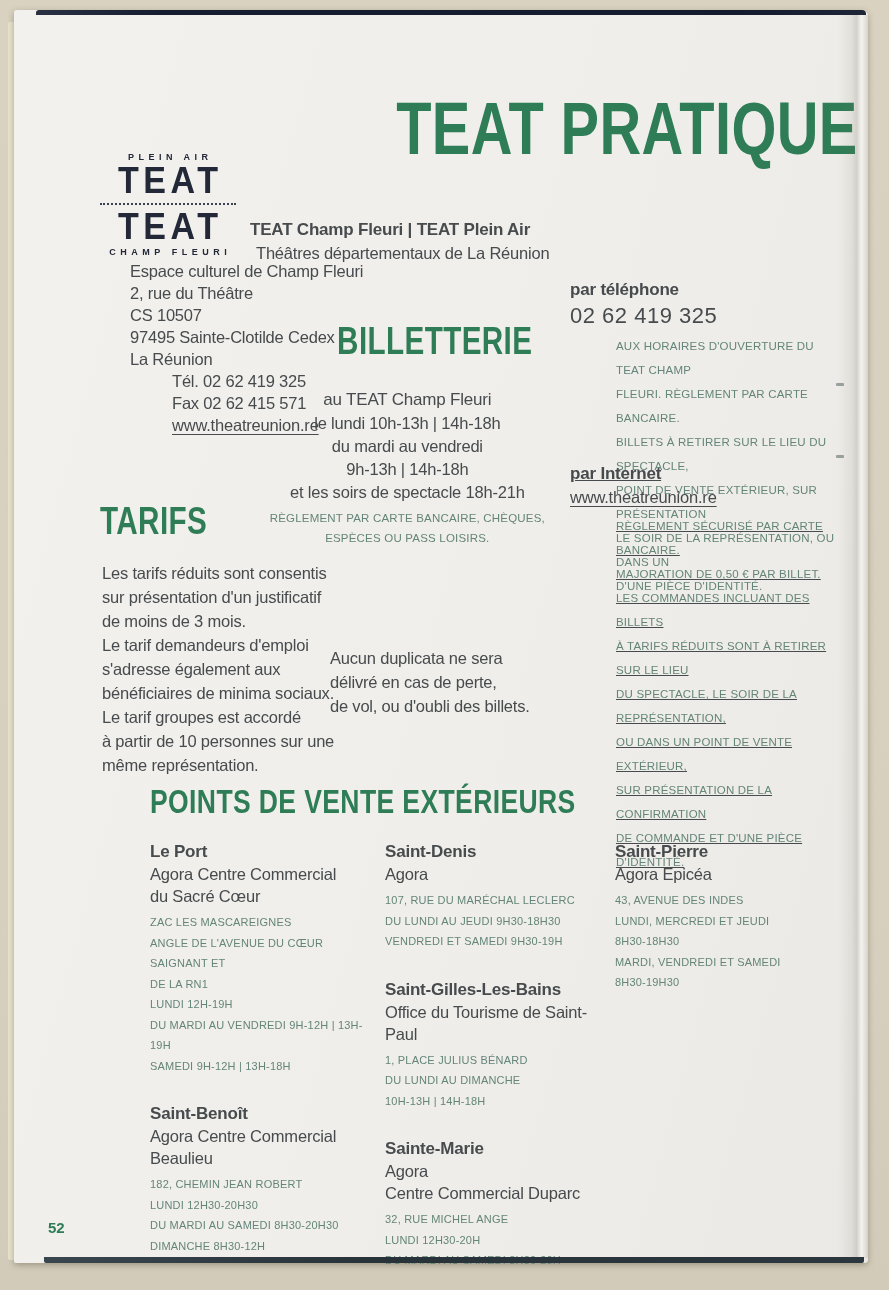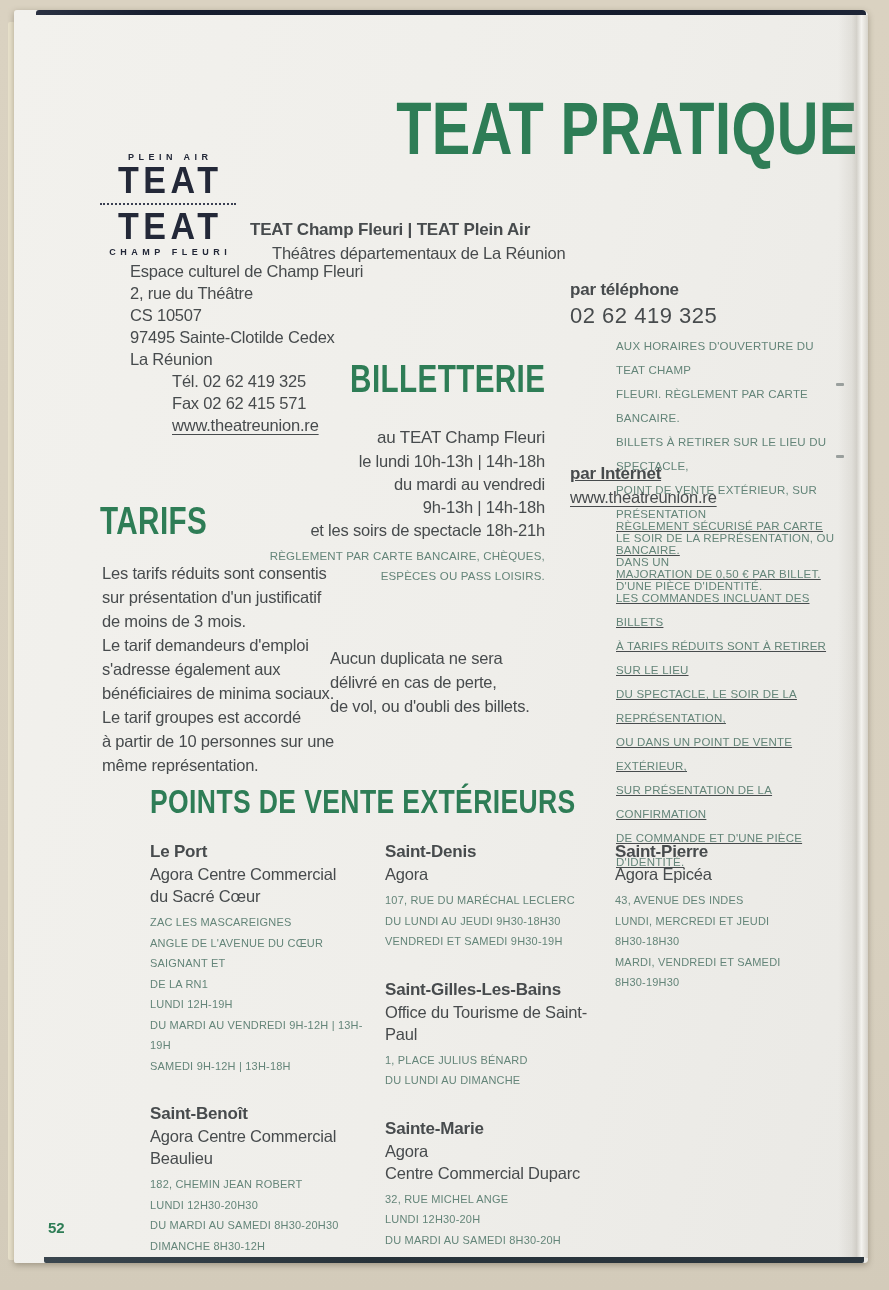--- a/index.html
+++ b/index.html
@@ -58,34 +58,34 @@
   }
 
   
   .logo{left:84px;top:142px;width:140px;text-align:center;color:var(--navy);}
   .logo-small{font-size:9px;font-weight:bold;letter-spacing:4.5px;text-indent:4.5px;}
   .logo-big{font-size:37px;font-weight:900;letter-spacing:5px;text-indent:5px;line-height:1.05;transform:scaleX(.92);}
   .logo-dots{border-top:2px dotted #3a3f52;margin:2px 2px 3px 2px;}
 
   .org{left:236px;top:210px;font-size:17px;}
   .org-names{font-weight:bold;}
-  .org-sub{margin-top:4px;margin-left:22px;font-size:16.5px;}
+  .org-sub{margin-top:4px;margin-left:6px;font-size:16.5px;}
 
   .address{left:116px;top:250px;font-size:16.5px;line-height:22px;}
   .addr-contact{left:158px;top:360px;font-size:16.5px;line-height:22px;}
   .link{color:var(--ink);text-decoration:underline;text-underline-offset:3px;cursor:pointer;display:inline-block;}
 
   .tel-block{left:556px;top:270px;width:265px;}
   .col-head{font-size:17px;font-weight:bold;}
   .tel-phone{font-size:22px;letter-spacing:0.5px;margin-top:3px;}
   .fine{font-size:11.5px;line-height:24px;color:var(--fine);letter-spacing:0.2px;margin-top:5px;margin-left:46px;}
   .net-block{left:556px;top:454px;width:280px;text-decoration:underline;}
   .net-url{font-size:16.5px;margin-top:4px;}
 
-  .bil-block{right:323px;top:350px;text-align:right;}
+  .bil-block{right:323px;top:312px;text-align:center;}
   .bil-head{font-size:38px;transform-origin:right top;display:inline-block;}
   .bil-venue{font-size:17px;font-weight:normal;margin-top:30px;}
   .bil-hours{font-size:16.5px;line-height:23px;margin-top:2px;}
   .bil-fine{font-size:11.5px;line-height:20px;color:var(--fine);letter-spacing:0.2px;margin-top:4px;}
 
   .tarifs-head{left:86px;top:492px;font-size:38px;}
   .tarifs-body{left:88px;top:551px;font-size:16.5px;line-height:24px;}
   .dup-note{left:316px;top:636px;font-size:16.5px;line-height:24px;}
 
   .pdv-head{left:136px;top:774px;font-size:34px;}
@@ -246,20 +246,21 @@
         </div>
     </div>
     <div class="loc">
       <div class="loc-city">Saint-Gilles-Les-Bains</div>
       <div class="loc-venue">
           <div>Office du Tourisme de Saint-Paul</div>
         </div>
       <div class="loc-details">
           <div>1, PLACE JULIUS BÉNARD</div>
           <div>DU LUNDI AU DIMANCHE</div>
+          <div>10H-13H | 14H-18H</div>
         </div>
     </div>
     <div class="loc">
       <div class="loc-city">Sainte-Marie</div>
       <div class="loc-venue">
           <div>Agora</div>
           <div>Centre Commercial Duparc</div>
         </div>
       <div class="loc-details">
           <div>32, RUE MICHEL ANGE</div>

